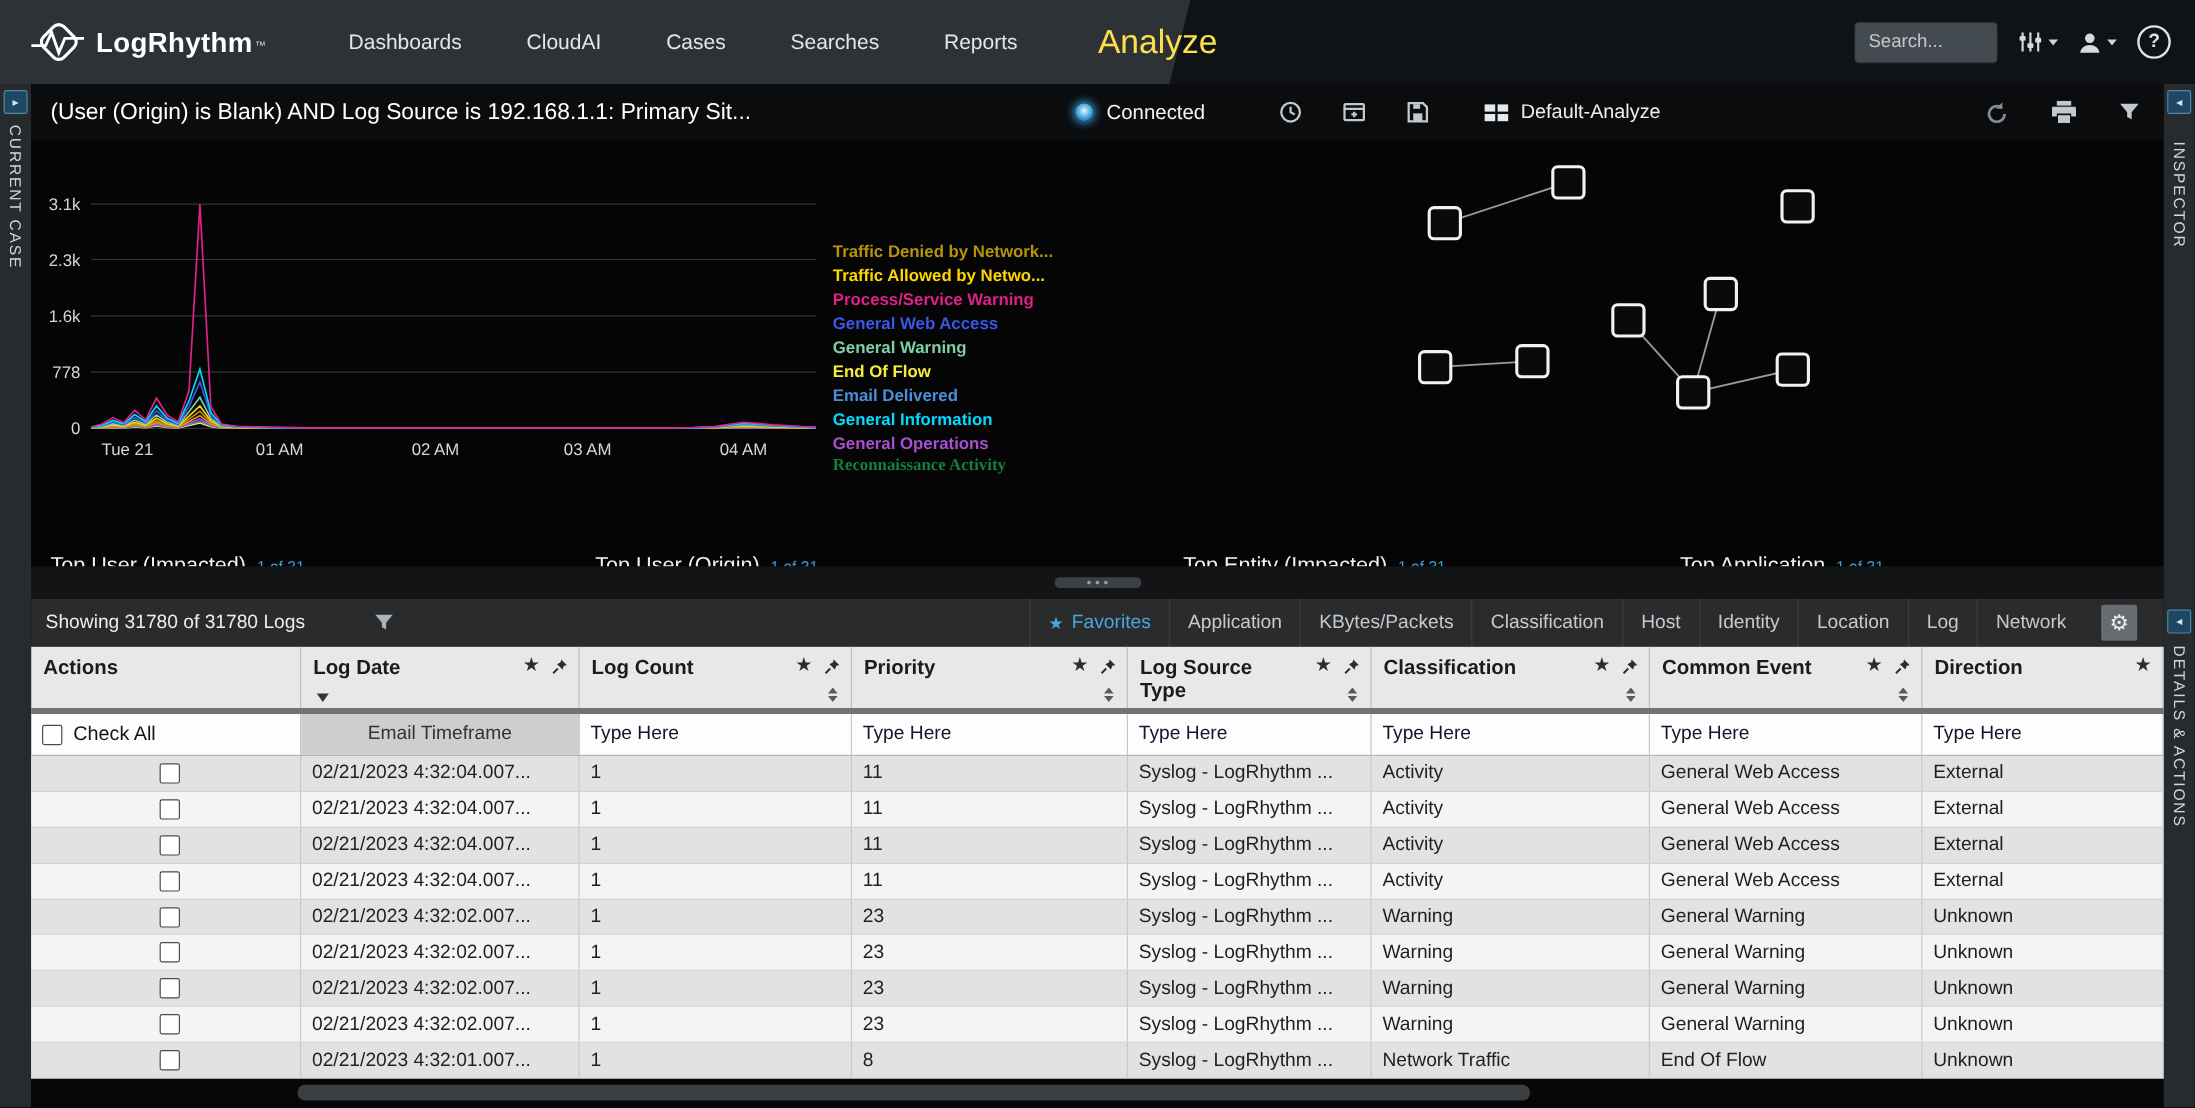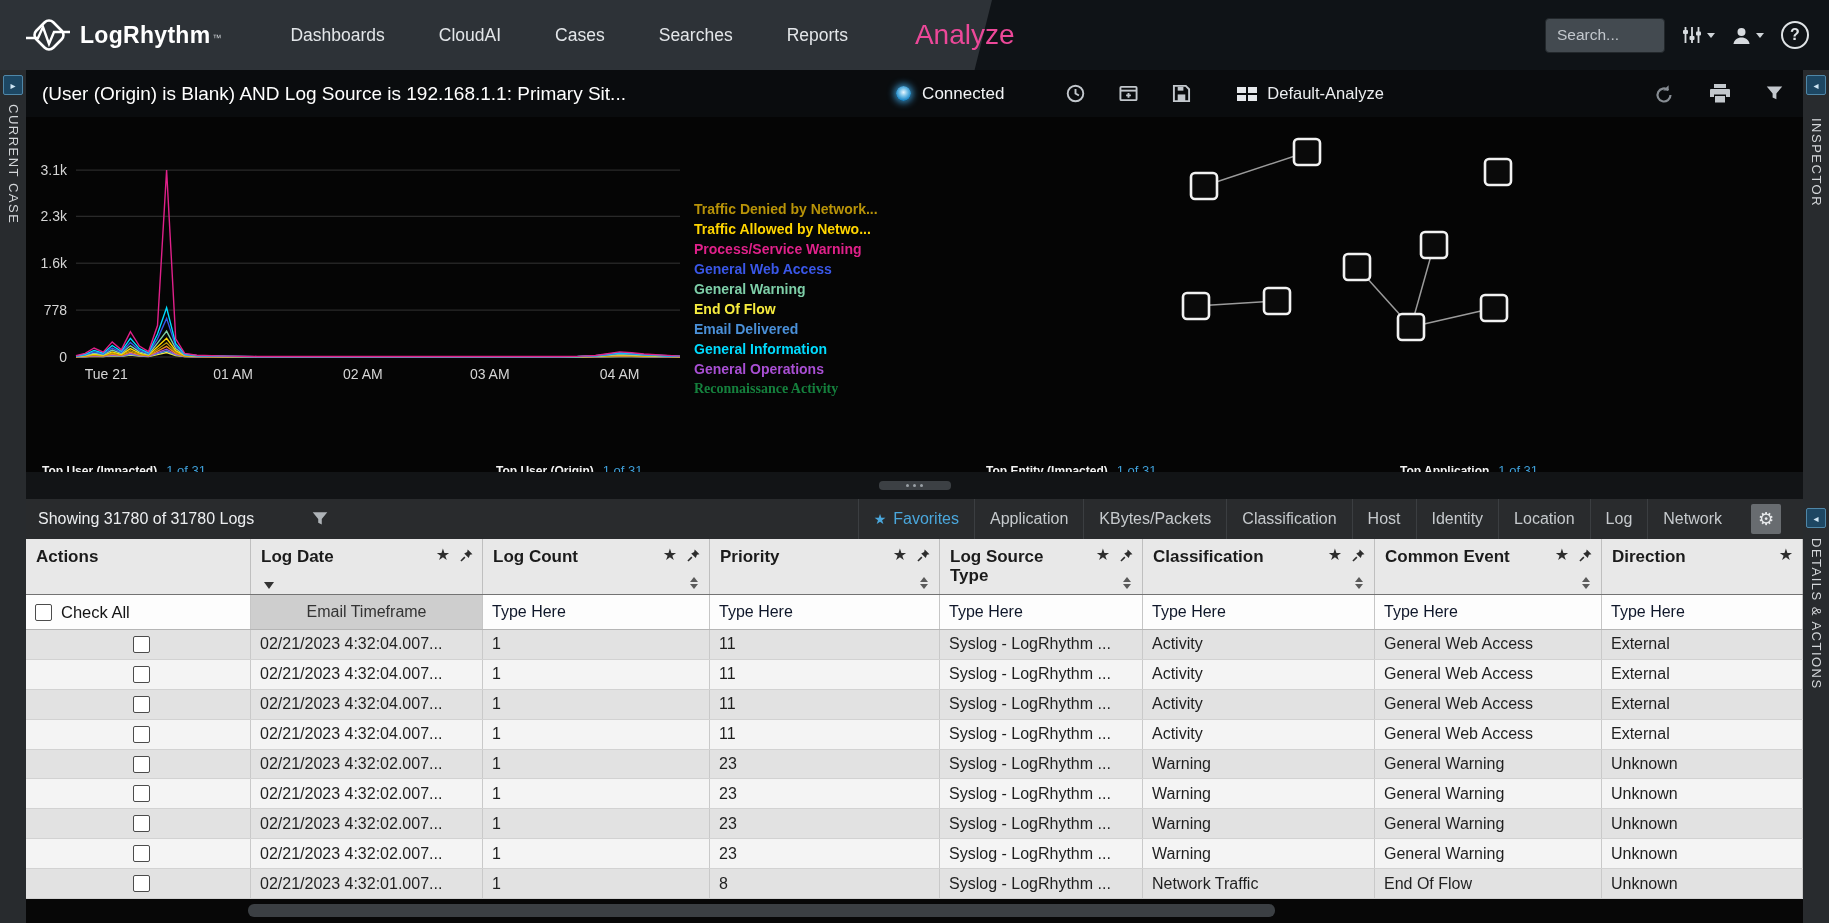--- a/index.html
+++ b/index.html
@@ -8,21 +8,21 @@
   #app{position:relative;width:1829px;height:923px;background:#0a0a0a}
 
   
   .topnav{position:absolute;left:0;top:0;width:1829px;height:70px;background:#2d3237;display:flex;align-items:center;overflow:hidden}
   .nav-dark{position:absolute;left:995px;top:-12px;width:900px;height:100px;background:#0f1317;transform:skewX(-14deg);transform-origin:top left}
   .brand{display:flex;align-items:center;margin-left:26px;position:relative;z-index:2}
   .brand-text{color:#fff;font-size:23px;font-weight:bold;margin-left:10px;letter-spacing:.3px}
   .tm{color:#cfd3d7;font-size:9px;margin-left:2px;align-self:flex-start;margin-top:16px}
   .nav-items{display:flex;margin-left:42px;position:relative;z-index:2}
   .nav-item{padding:0 27px;line-height:70px;font-size:17.5px;color:#e3e6e9;cursor:pointer;white-space:nowrap}
-  .nav-active{position:relative;z-index:2;margin-left:14px;padding:0 26px;font-size:28px;color:#ec4899;line-height:66px;cursor:pointer}
+  .nav-active{position:relative;z-index:2;margin-left:14px;padding:0 26px;font-size:28px;color:#fde047;line-height:66px;cursor:pointer}
   .nav-right{position:relative;z-index:2;margin-left:auto;margin-right:20px;display:flex;align-items:center;gap:17px}
   .search-input{width:120px;height:35px;background:#434a50;border:1px solid #22272b;border-radius:4px;color:#e6e9ec;font-size:15.5px;padding:0 11px;font-family:"Liberation Sans",sans-serif}
   .search-input::placeholder{color:#c3c8cd}
   .nav-icon{display:flex;align-items:center;gap:5px;color:#d7dbdf;cursor:pointer}
   .caret{width:0;height:0;border-left:4.5px solid transparent;border-right:4.5px solid transparent;border-top:5.5px solid #cfd4d8}
   .help-btn{width:28px;height:28px;border:2.5px solid #dfe3e6;border-radius:50%;display:flex;align-items:center;justify-content:center;color:#dfe3e6;font-weight:bold;font-size:16px;cursor:pointer}
 
   
   .strip{position:absolute;top:70px;width:26px;height:853px;background:#282b2e}
   .strip.left{left:0}.strip.right{left:1803px}
@@ -45,40 +45,40 @@
   .tb-right{display:flex;align-items:center;gap:36px;margin-left:auto;margin-right:4px}
 
   
   .chart-panel{position:absolute;left:26px;top:117px;width:1777px;height:355px;background:#050505;overflow:hidden}
   #trend-svg{position:absolute;left:0;top:0}
   .legend{position:absolute;left:668px;top:82px}
   .legend-item{font-size:14px;font-weight:bold;line-height:20px;white-space:nowrap;cursor:pointer}
   #graph-svg{position:absolute;left:1100px;top:0}
   .summaries{position:absolute;left:0;top:344px;width:100%;height:40px}
   .summary{position:absolute;top:0;white-space:nowrap}
-  .sum-label{font-size:12px;font-weight:bold;color:#f2f2f2}
+  .sum-label{font-size:18px;font-weight:normal;color:#f2f2f2}
   .sum-count{font-size:13px;color:#3f9fd8;margin-left:9px}
 
   
   .divider{position:absolute;left:26px;top:472px;width:1777px;height:27px;background:#121416;display:flex;align-items:center;justify-content:center}
   .grip{width:72px;height:9px;background:#3c4044;border-radius:4px;display:flex;align-items:center;justify-content:center;gap:4px;cursor:row-resize}
   .grip i{width:3px;height:3px;background:#9aa0a6;border-radius:50%}
 
   
   .grid-bar{position:absolute;left:26px;top:499px;width:1777px;height:40px;background:#292b2d;display:flex;align-items:center;color:#eceef0}
   .showing{font-size:16px;margin-left:12px;white-space:nowrap}
   .bar-funnel{margin-left:58px;color:#aeb3b7;cursor:pointer;display:flex}
   .grid-tabs{margin-left:auto;display:flex;align-items:stretch;height:100%}
   .gtab{display:flex;align-items:center;padding:0 15px;font-size:16px;color:#c6cacd;border-left:1px solid #3b3e41;cursor:pointer;white-space:nowrap}
   .gtab.active{color:#4aa7dc}
   .tab-star{margin-right:7px;font-size:14px}
   .gear-btn{width:30px;height:30px;background:#686c70;color:#e9ebed;display:flex;align-items:center;justify-content:center;font-size:18px;margin:0 22px 0 14px;border-radius:2px;cursor:pointer}
 
   
-  .grid-head{position:absolute;left:26px;top:539px;width:1777px;height:56px;background:#e8e8e8;display:flex;border-bottom:1px solid #737373}
+  .grid-head{position:absolute;left:26px;top:539px;width:1777px;height:56px;background:#e8e8e8;display:flex;border-bottom:5px solid #737373}
   .hcell{position:relative;border-right:1px solid #bfbfbf;padding:8px 8px 0 10px;font-size:17px;font-weight:bold;color:#1b1b1b;cursor:pointer}
   .h-label{display:inline-block;max-width:calc(100% - 58px);line-height:19px}
   .h-icons{position:absolute;top:9px;right:9px;display:flex;align-items:center;gap:10px;color:#2d2d2d}
   .h-star{font-size:16px;line-height:14px}
   .h-pin{display:flex}
   .tri{display:block;width:0;height:0;border-left:4px solid transparent;border-right:4px solid transparent}
   .tri-up{border-bottom:5px solid #5a5a5a;margin-bottom:2px}
   .tri-dn{border-top:5px solid #5a5a5a}
   .tri.lg{border-left-width:5.5px;border-right-width:5.5px;border-top-width:7px;border-top-color:#333}
   .updown{position:absolute;right:11px;bottom:5px}

